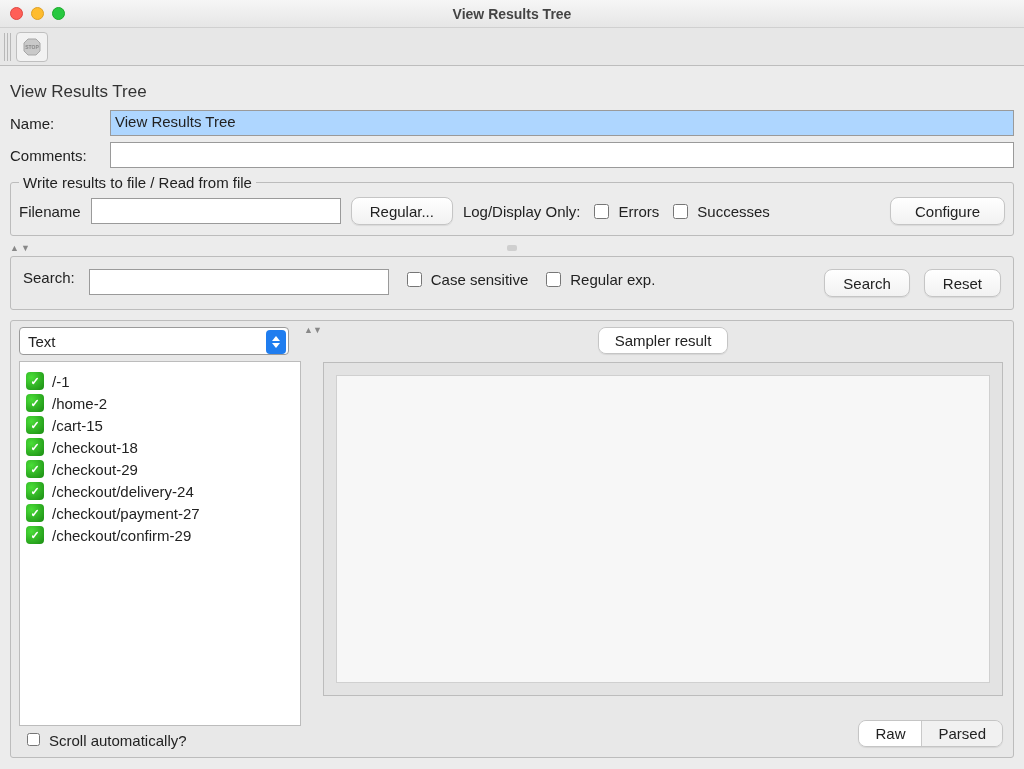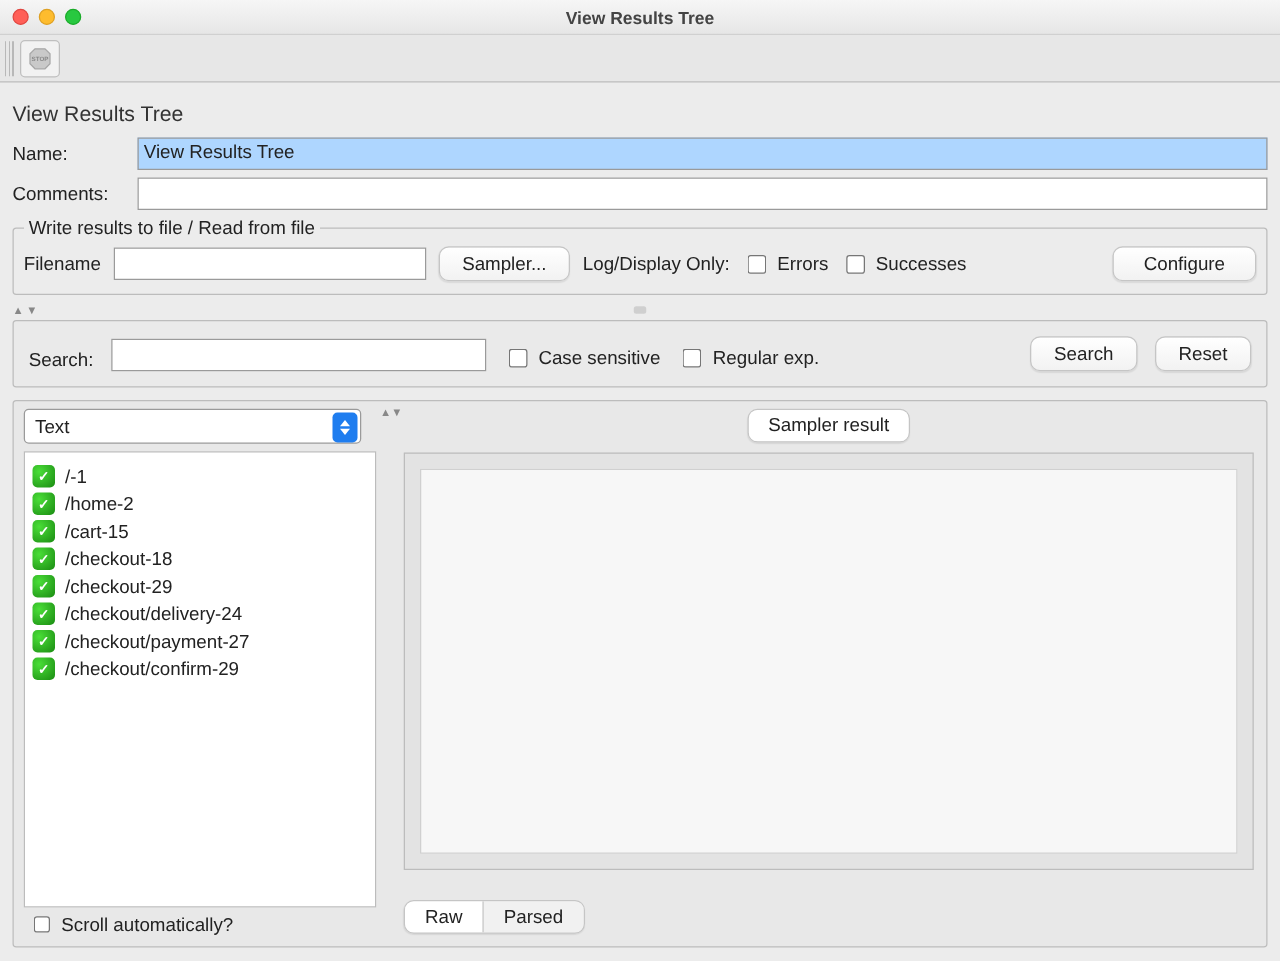--- a/index.html
+++ b/index.html
@@ -67,21 +67,21 @@
     display:flex; align-items:center; justify-content:center;
     position:relative;
   }
   .split .tri { position:absolute; left:10px; display:flex; gap:2px;}
   .tri span{font-size:9px; color:#888;}
   .split .dim { width:10px; height:6px; background:#cfcfcf; border-radius:2px;}
 
   
   .searchpanel {
     border:1px solid #bcbcbc; border-radius:3px;
-    padding:12px 12px; display:flex; align-items:flex-end; gap:14px;
+    padding:12px 12px; display:flex; align-items:flex-start; gap:14px;
     background:#eaeaea;
   }
   .searchpanel label{margin-right:0;}
   .searchpanel .txtinput{width:300px; flex:0 0 300px;}
 
   
   .results {
     border:1px solid #bcbcbc; border-radius:3px;
     margin-top:10px; background:#e8e8e8;
     display:flex; height:438px;
@@ -113,21 +113,21 @@
     background:radial-gradient(circle at 30% 30%,#4ade38,#1a8b12);
     display:flex; align-items:center; justify-content:center;
   }
   .tree li .badge:after{content:"✓"; color:#fff; font-size:11px; font-weight:bold;}
   .scrollchk{ display:flex; align-items:flex-end; gap:6px; padding:4px 4px 2px 4px;}
 
   .rightcol { flex:1; display:flex; flex-direction:column; padding:6px 10px 10px 6px; }
   .vsplit { width:8px; display:flex; flex-direction:column; align-items:center; justify-content:flex-start; padding-top:4px;}
   .vsplit .tri{display:flex; flex-direction:column;}
   .tabtop { display:flex; justify-content:center; margin-bottom:8px; }
-  .tabbot { display:flex; justify-content:flex-start; margin-top:24px; }
+  .tabbot { display:flex; justify-content:flex-end; margin-top:24px; }
   .segwrap{ display:flex; border:1px solid #c5c5c5; border-radius:8px; overflow:hidden; box-shadow:0 1px 1px rgba(0,0,0,.08);}
   .seg{ padding:4px 16px; background:#f1f1f1; font-size:15px; }
   .seg.on{ background:#ffffff; }
   .seg+.seg{border-left:1px solid #c9c9c9;}
   .viewer{
     flex:1; border:1px solid #bcbcbc; background:#e3e3e3;
     padding:12px;
   }
   .viewer .inner{
     width:100%; height:100%; border:1px solid #d0d0d0; background:#f7f7f7;
@@ -165,21 +165,21 @@
   <div class="formrow">
     <label>Comments:</label>
     <div class="txtinput"><span></span></div>
   </div>
 
   <fieldset class="filebox">
     <legend>Write results to file / Read from file</legend>
     <div class="filerow">
       <label>Filename</label>
       <div class="txtinput"><span></span></div>
-      <button class="macbtn">Sampler...</button>
+      <button class="macbtn">Regular...</button>
       <span>Log/Display Only:</span>
       <label class="check">
           <input type="checkbox" style="">
           <span>Errors</span>
         </label>
       <label class="check">
           <input type="checkbox" style="">
           <span>Successes</span>
         </label>
       <div style="flex:1"></div>

